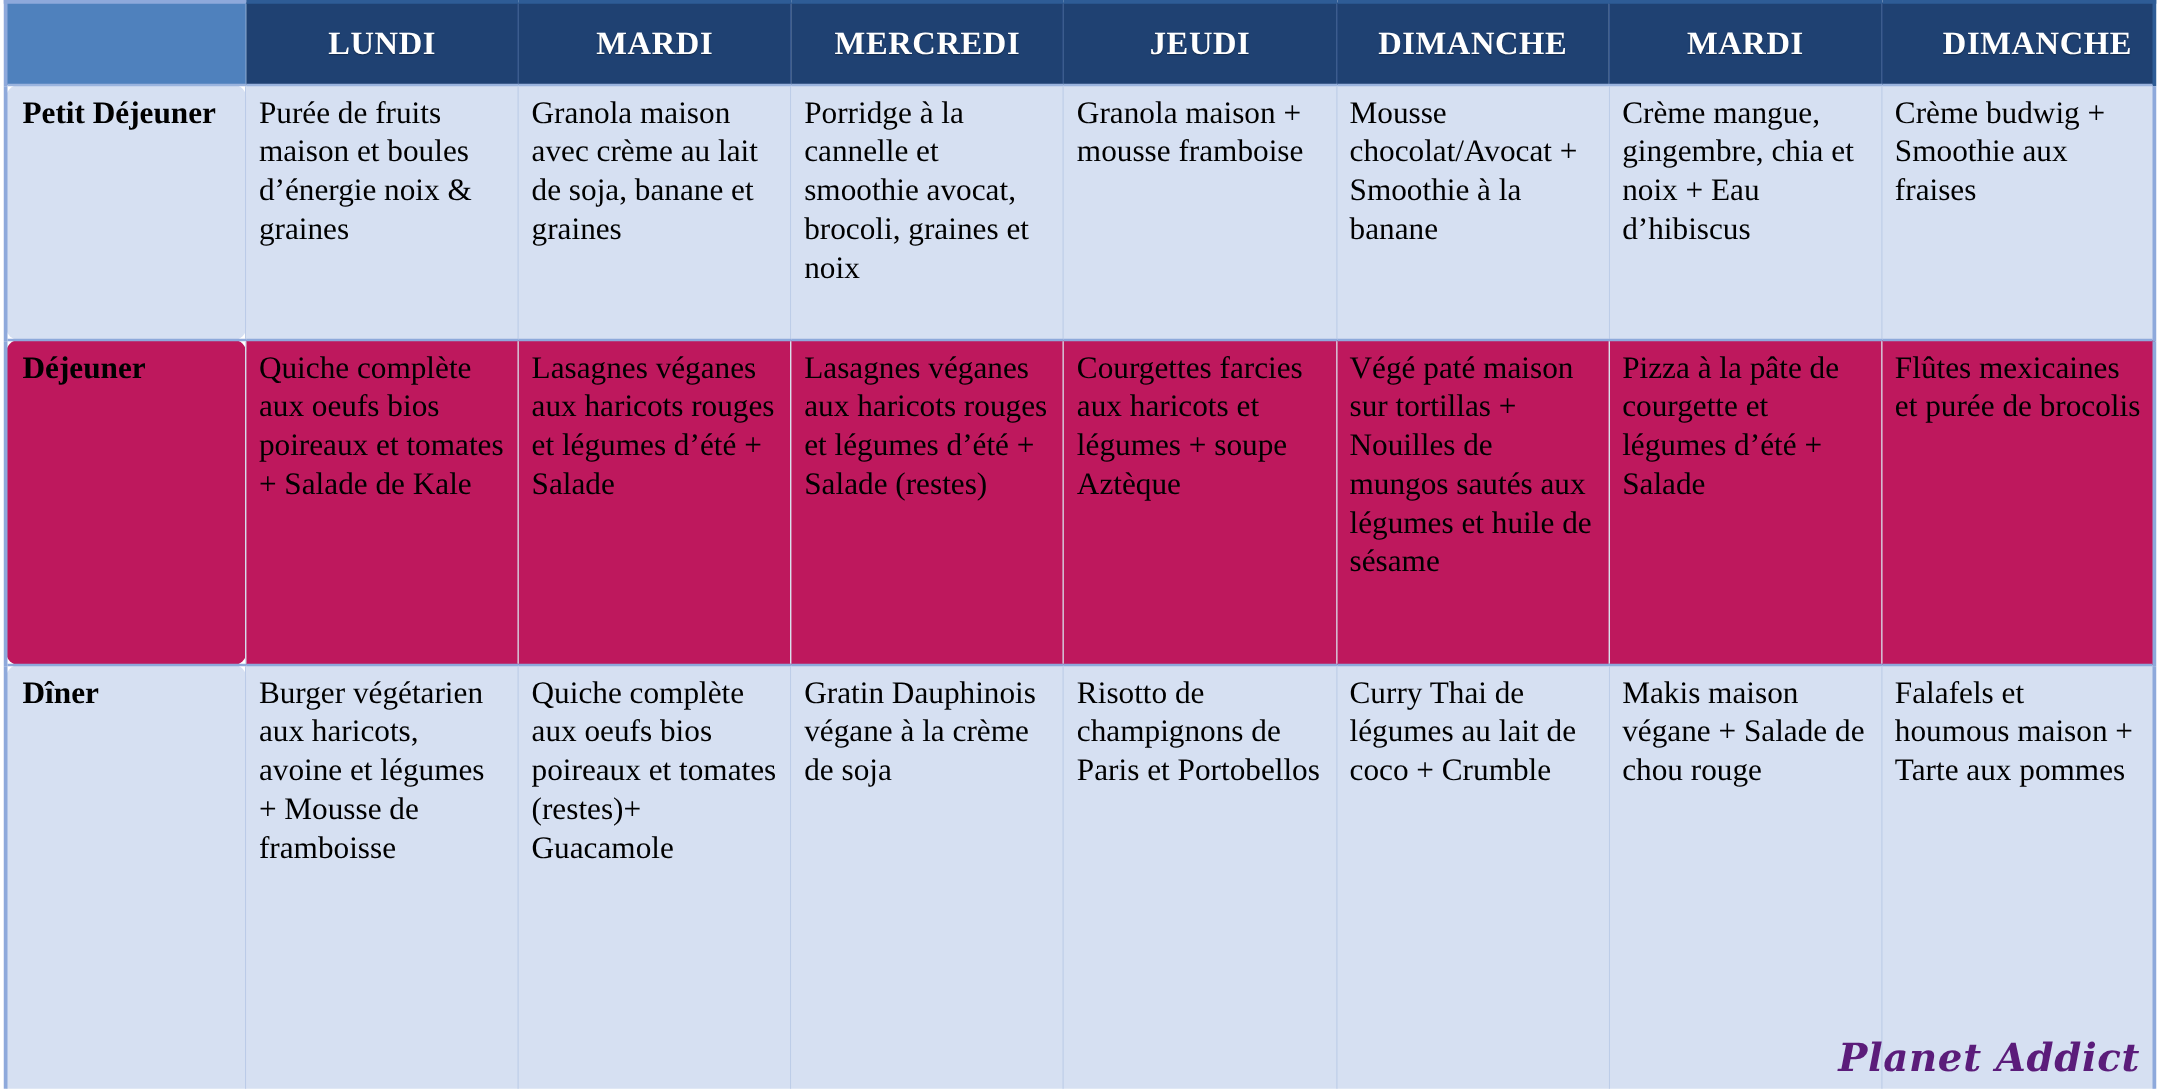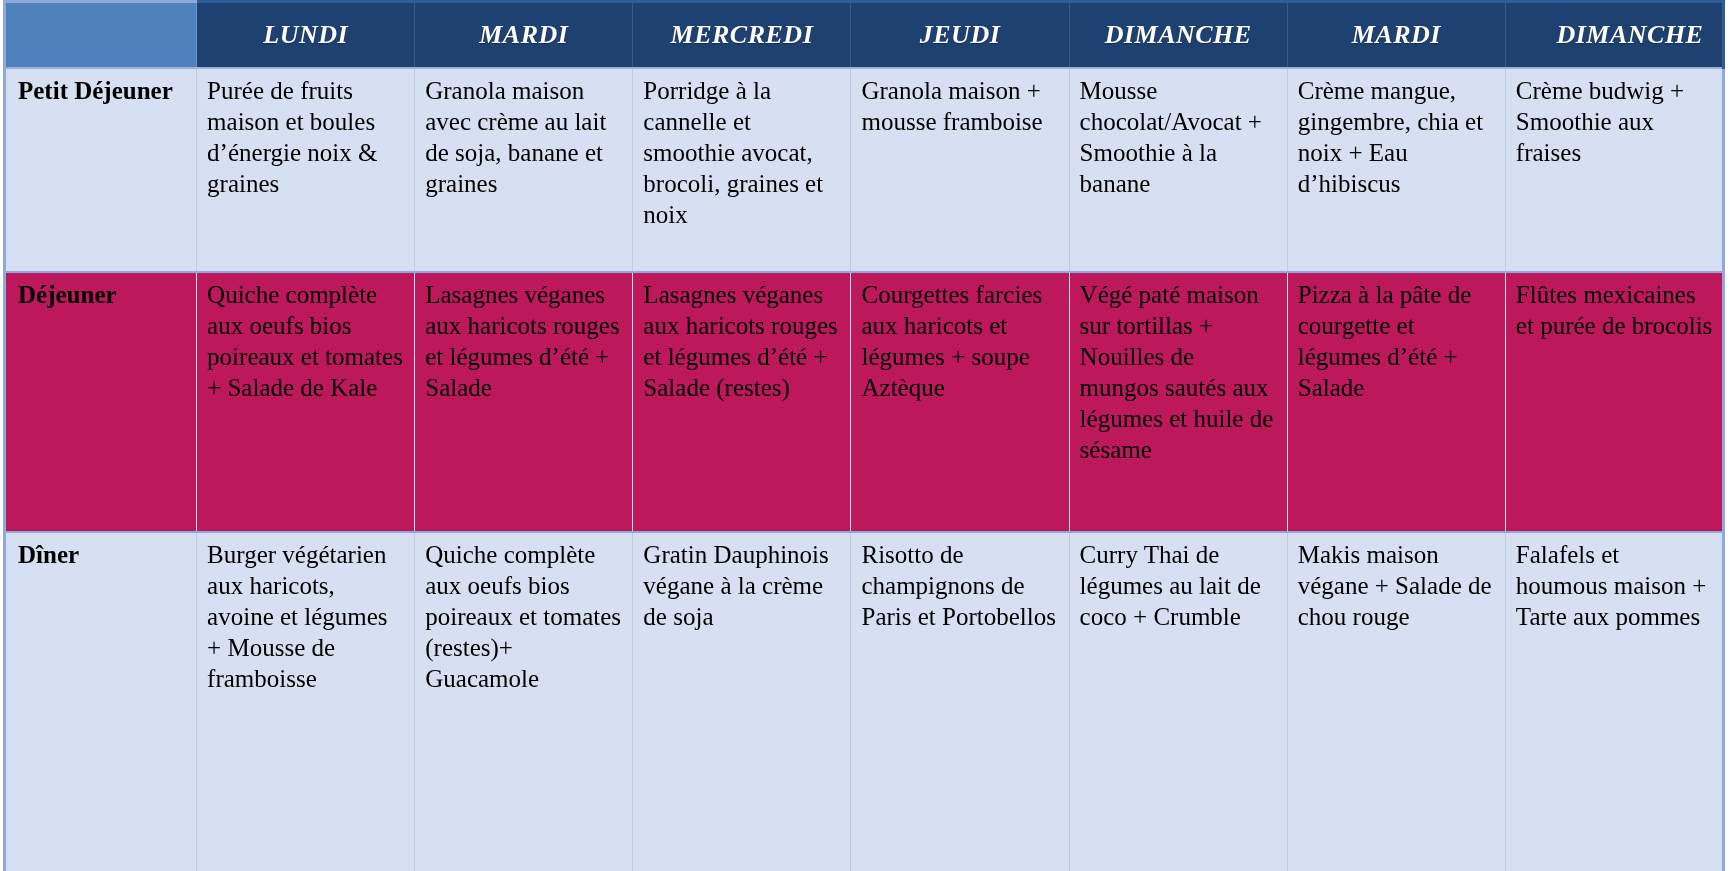--- a/index.html
+++ b/index.html
@@ -48,21 +48,20 @@
     background: #1F4172;
     color: #ffffff;
     font-weight: bold;
     font-size: 26px;
     letter-spacing: 0.5px;
     text-align: center;
     border-top: 3px solid #2E5C96;
     border-left: 1px solid #38598F;
     border-bottom: 2px solid #9BB4DE;
     text-shadow: 0 1px 1px rgba(0,0,0,0.35);
-    font-style: italic;
   }
   th.day-head.last-head {
     border-right: 3px solid #2E5C96;
     padding-left: 32px;
   }
 
   
   tbody td {
     vertical-align: top;
     font-size: 25px;
@@ -71,20 +70,21 @@
     padding: 6px 8px 10px 10px;
   }
   tbody tr.band-shaded td { background: #D6E0F2; }
   tbody tr.band-plain  td { background: #be185d; }
 
   td.meal-label {
     font-weight: bold;
     border-left: 3px solid #8EA9DB;
     border-right: 1px solid #BBCBE8;
     padding-left: 12px;
+    border-radius: 10px;
   }
   tbody tr.band-plain td.meal-label {
     border-right: 1px solid #D3DCEC;
   }
   td.meal-cell {
     border-left: 1px solid #BDCDE8;
   }
   tbody tr.band-plain td.meal-cell {
     border-left: 1px solid #D8DFEC;
     font-family: Liberation Serif, serif;
@@ -170,14 +170,15 @@
         <td class="meal-cell">Gratin Dauphinois végane à la crème de soja</td>
         <td class="meal-cell">Risotto de champignons de Paris et Portobellos</td>
         <td class="meal-cell">Curry Thai de légumes au lait de coco + Crumble</td>
         <td class="meal-cell">Makis maison végane + Salade de chou rouge</td>
         <td class="meal-cell last-cell">Falafels et houmous maison + Tarte aux pommes</td>
       </tr>
 
     </tbody>
   </table>
 
+  <div class="brand">Planet Addict</div>
 
 </div>
 
 </body></html>

